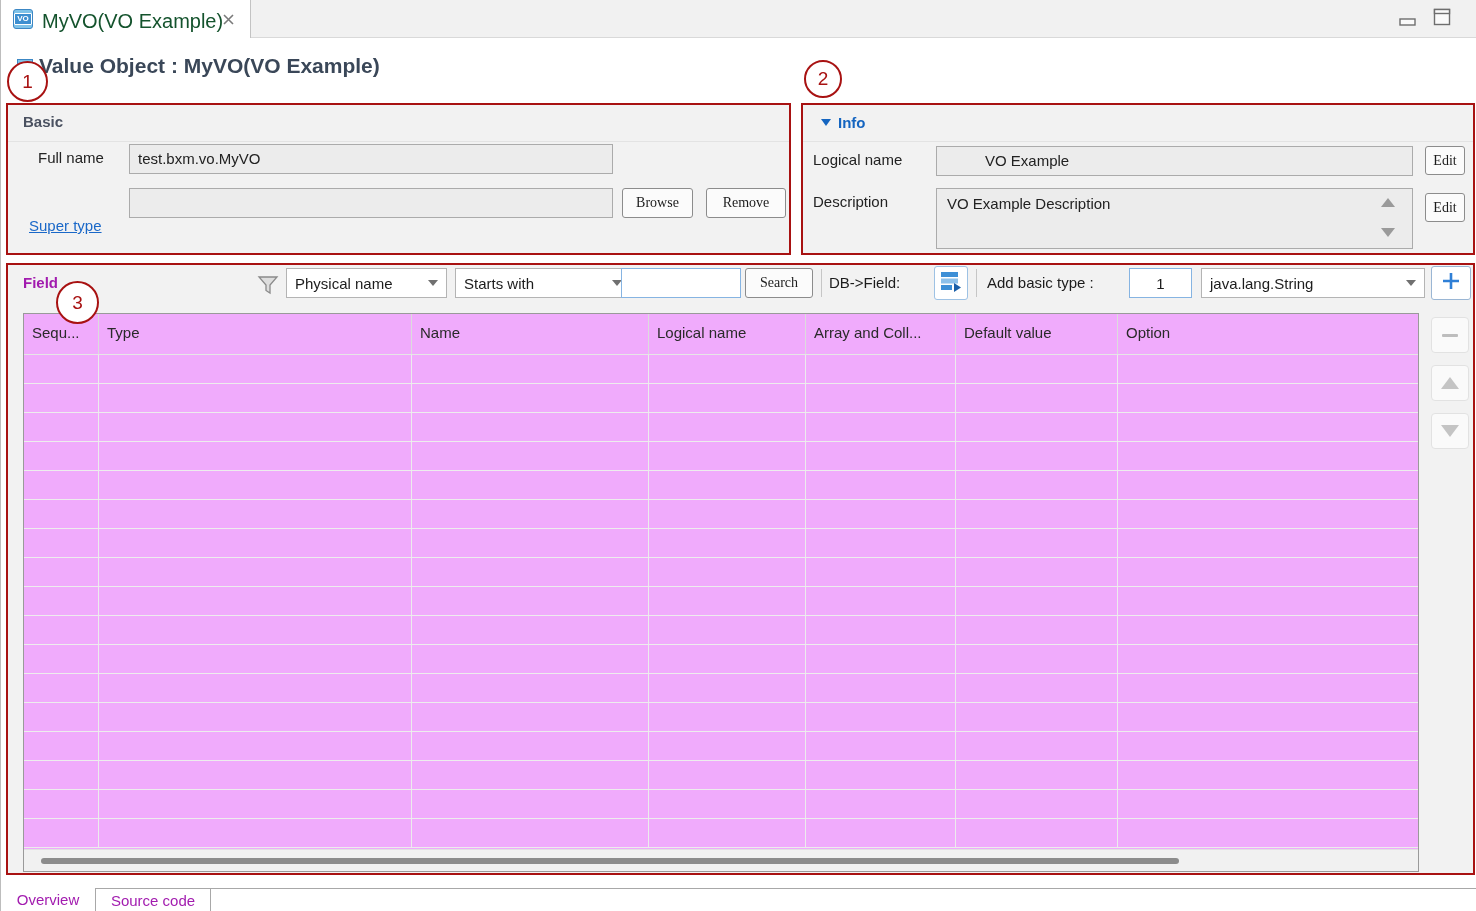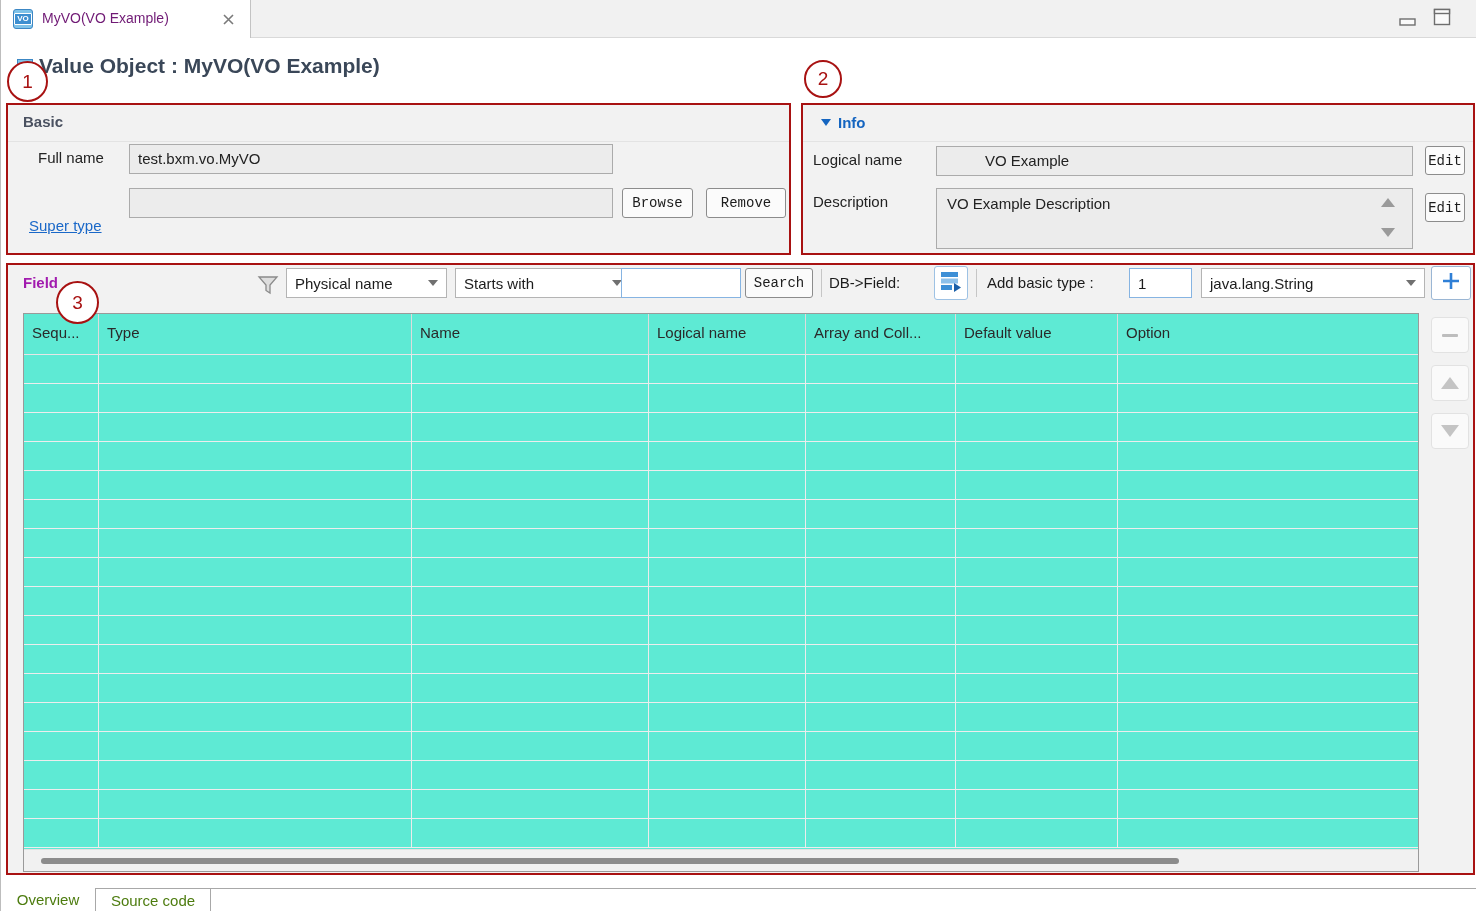--- a/index.html
+++ b/index.html
@@ -4,21 +4,21 @@
 <style>
   * { margin:0; padding:0; box-sizing:border-box; }
   html,body { width:1476px; height:911px; background:#fff; font-family:"Liberation Sans", sans-serif; }
   #app { position:relative; width:1476px; height:911px; background:#fff; overflow:hidden; border-left:1px solid #bdbdbd; }
 
   
   .tabbar { position:absolute; left:0; top:0; width:1476px; height:38px; background:#f1f1f1; border-bottom:1px solid #d9d9d9; }
   .editor-tab { position:absolute; left:0; top:0; width:250px; height:38px; background:#fff; border-right:1px solid #c3c3c3; display:flex; align-items:center; }
   .vo-icon { position:absolute; left:12px; top:9px; width:20px; height:20px; background:#7ec2e8; border:1px solid #3t; border:1px solid #3c87c4; border-radius:3px; display:flex; align-items:center; justify-content:center; }
   .vo-icon-inner { background:#3d8fd0; border:1px solid #ffffff; color:#fff; font-size:8px; font-weight:bold; padding:1px 2px; line-height:1; border-radius:1px; }
-  .editor-tab-label { position:absolute; left:41px; top:10px; font-size:14px; color:#701a75; white-space:nowrap; }
+  .editor-tab-label { position:absolute; left:41px; top:10px; font-size:20px; color:#14532d; white-space:nowrap; }
   .tab-close { position:absolute; left:220px; top:12px; width:15px; height:15px; cursor:pointer; }
   .win-min { position:absolute; left:1398px; top:13px; width:18px; height:9px; }
   .win-max { position:absolute; left:1432px; top:8px; width:19px; height:19px; }
 
   
   .title-icon { position:absolute; left:16px; top:59px; width:16px; height:16px; background:#7ec2e8; border:1px solid #3c87c4; }
   .page-title { position:absolute; left:38px; top:54px; font-size:21px; font-weight:bold; color:#3a4758; }
 
   
   .circ { position:absolute; border:2.5px solid #a81212; border-radius:50%; background:#fff; color:#a81212; display:flex; align-items:center; justify-content:center; font-size:19px; z-index:30; }
@@ -30,47 +30,47 @@
   .redbox { position:absolute; border:2px solid #a81212; background:#f2f2f2; }
   .box-basic { left:5px;  top:103px; width:785px;  height:152px; }
   .box-info  { left:800px; top:103px; width:674px; height:152px; }
   .box-field { left:5px;  top:263px; width:1469px; height:612px; }
 
   .sec-header { position:absolute; left:15px; top:8px; font-size:15px; font-weight:bold; color:#4a5160; }
   .sec-divider { position:absolute; left:0; top:36px; width:100%; height:1px; background:#e3e3e3; }
 
   .form-label { position:absolute; font-size:15px; color:#222; white-space:nowrap; }
   .ro-field { position:absolute; background:#ececec; border:1px solid #ababab; font-size:15px; color:#222; padding:4px 8px; line-height:20px; overflow:hidden; white-space:nowrap; }
-  .btn { position:absolute; background:#fbfbfb; border:1px solid #8c8c8c; border-radius:3px; font-size:14px; color:#1c1c1c; display:flex; align-items:center; justify-content:center; cursor:pointer; font-family:Liberation Mono, monospace; }
+  .btn { position:absolute; background:#fbfbfb; border:1px solid #8c8c8c; border-radius:3px; font-size:14px; color:#1c1c1c; display:flex; align-items:center; justify-content:center; cursor:pointer; font-family:Liberation Serif, serif; }
   .link { color:#1a68c8; text-decoration:underline; cursor:pointer; }
 
   
   .info-header { position:absolute; left:18px; top:9px; display:flex; align-items:center; gap:7px; }
   .tri-down-blue { width:0; height:0; border-left:5px solid transparent; border-right:5px solid transparent; border-top:7px solid #1565c0; }
   .info-header-label { font-size:15px; font-weight:bold; color:#1565c0; }
 
   .desc-area { position:absolute; left:133px; top:83px; width:477px; height:61px; background:#ececec; border:1px solid #ababab; font-size:15px; color:#222; padding:6px 24px 6px 10px; }
   .desc-scroll-up, .desc-scroll-down { position:absolute; right:6px; width:0; height:0; border-left:7px solid transparent; border-right:7px solid transparent; }
   .desc-scroll-up { top:10px; border-bottom:9px solid #9a9a9a; }
   .desc-scroll-down { bottom:10px; border-top:9px solid #9a9a9a; }
 
   
   .field-label { position:absolute; left:15px; top:9px; font-size:15px; font-weight:bold; color:#a21caf; }
   .funnel { position:absolute; left:248px; top:8px; width:24px; height:24px; }
-  .ctrl { position:absolute; top:3px; height:30px; background:#fff; font-size:15px; color:#1c1c1c; }
+  .ctrl { position:absolute; top:3px; height:30px; background:#fff; font-size:15px; color:#1c1c1c;text-align:center; }
   .select { border:1px solid #b4b4b4; display:flex; align-items:center; justify-content:space-between; padding:0 8px; cursor:pointer; }
   .select .chev { width:0; height:0; border-left:5px solid transparent; border-right:5px solid transparent; border-top:6px solid #707070; margin-left:6px; }
   .tinput { border:1px solid #86b4e2; padding:0 8px; font-family:"Liberation Sans", sans-serif; font-size:15px; }
   .tsep { position:absolute; top:4px; width:1px; height:28px; background:#c6c6c6; }
   .tlabel { position:absolute; top:9px; font-size:15px; color:#1c1c1c; white-space:nowrap; }
   .iconbtn { position:absolute; top:1px; width:34px; height:34px; background:#fff; border:1px solid #9ec2e4; border-radius:3px; display:flex; align-items:center; justify-content:center; cursor:pointer; }
   .plusbtn { position:absolute; left:1423px; top:1px; width:40px; height:34px; background:#fff; border:1px solid #9ab6d4; border-radius:3px; display:flex; align-items:center; justify-content:center; cursor:pointer; }
 
   
-  .ftable { position:absolute; left:15px; top:48px; width:1396px; height:559px; background:#5eead4; border:1px solid #9a9a9a; }
+  .ftable { position:absolute; left:15px; top:48px; width:1396px; height:559px; background:#f0abfc; border:1px solid #9a9a9a; }
   .thead { display:flex; height:41px; border-bottom:1px solid #e6e6e6; }
   .thcell { font-size:15px; color:#2a2a2a; padding:10px 0 0 8px; border-right:1px solid #dcdcdc; overflow:hidden; white-space:nowrap; }
   .thcell:last-child { border-right:none; }
   .tbody { position:relative; }
   .trow { display:flex; height:29px; border-bottom:1px solid #ededed; }
   .tcell { border-right:1px solid #ececec; height:100%; }
   .tcell:last-child { border-right:none; }
   .col0{width:75px}.col1{width:313px}.col2{width:237px}.col3{width:157px}.col4{width:150px}.col5{width:162px}.col6{width:300px}
 
   .hscroll { position:absolute; left:0; bottom:0; width:100%; height:22px; background:#f1f1f1; border-top:1px solid #e2e2e2; }
@@ -78,21 +78,21 @@
 
   
   .rowbtn { position:absolute; left:1423px; width:38px; height:36px; background:#fafafa; border:1px solid #e2e2e2; border-radius:4px; display:flex; align-items:center; justify-content:center; }
   .minus-glyph { width:16px; height:3px; background:#bdbdbd; border-radius:1px; }
   .tri-up-gray { width:0; height:0; border-left:9px solid transparent; border-right:9px solid transparent; border-bottom:12px solid #c4c4c4; }
   .tri-down-gray { width:0; height:0; border-left:9px solid transparent; border-right:9px solid transparent; border-top:12px solid #c4c4c4; }
 
   
   .bottombar { position:absolute; left:0; top:888px; width:1476px; height:23px; background:#fff; }
   .bottombar .strip-line { position:absolute; left:210px; top:0; right:0; height:1px; background:#a8a8a8; }
-  .btab { position:absolute; top:0; height:23px; display:flex; align-items:center; justify-content:center; font-size:15px; color:#4d7c0f; background:#fff; cursor:pointer; }
+  .btab { position:absolute; top:0; height:23px; display:flex; align-items:center; justify-content:center; font-size:15px; color:#a21caf; background:#fff; cursor:pointer; }
   .btab-active { left:0; width:95px; border-right:1px solid #a8a8a8; }
   .btab-inactive { left:95px; width:115px; border-top:1px solid #a8a8a8; border-right:1px solid #a8a8a8; }
 </style>
 </head>
 <body>
 
 <div id="app">
 
   <div class="tabbar">
     <div class="editor-tab">

